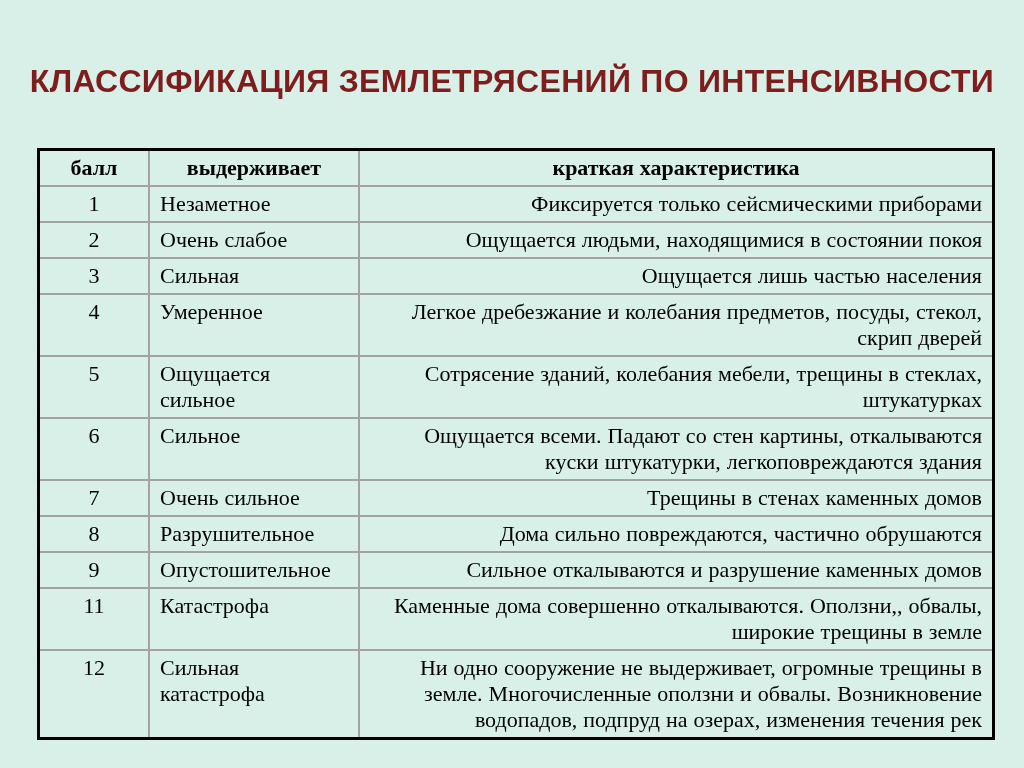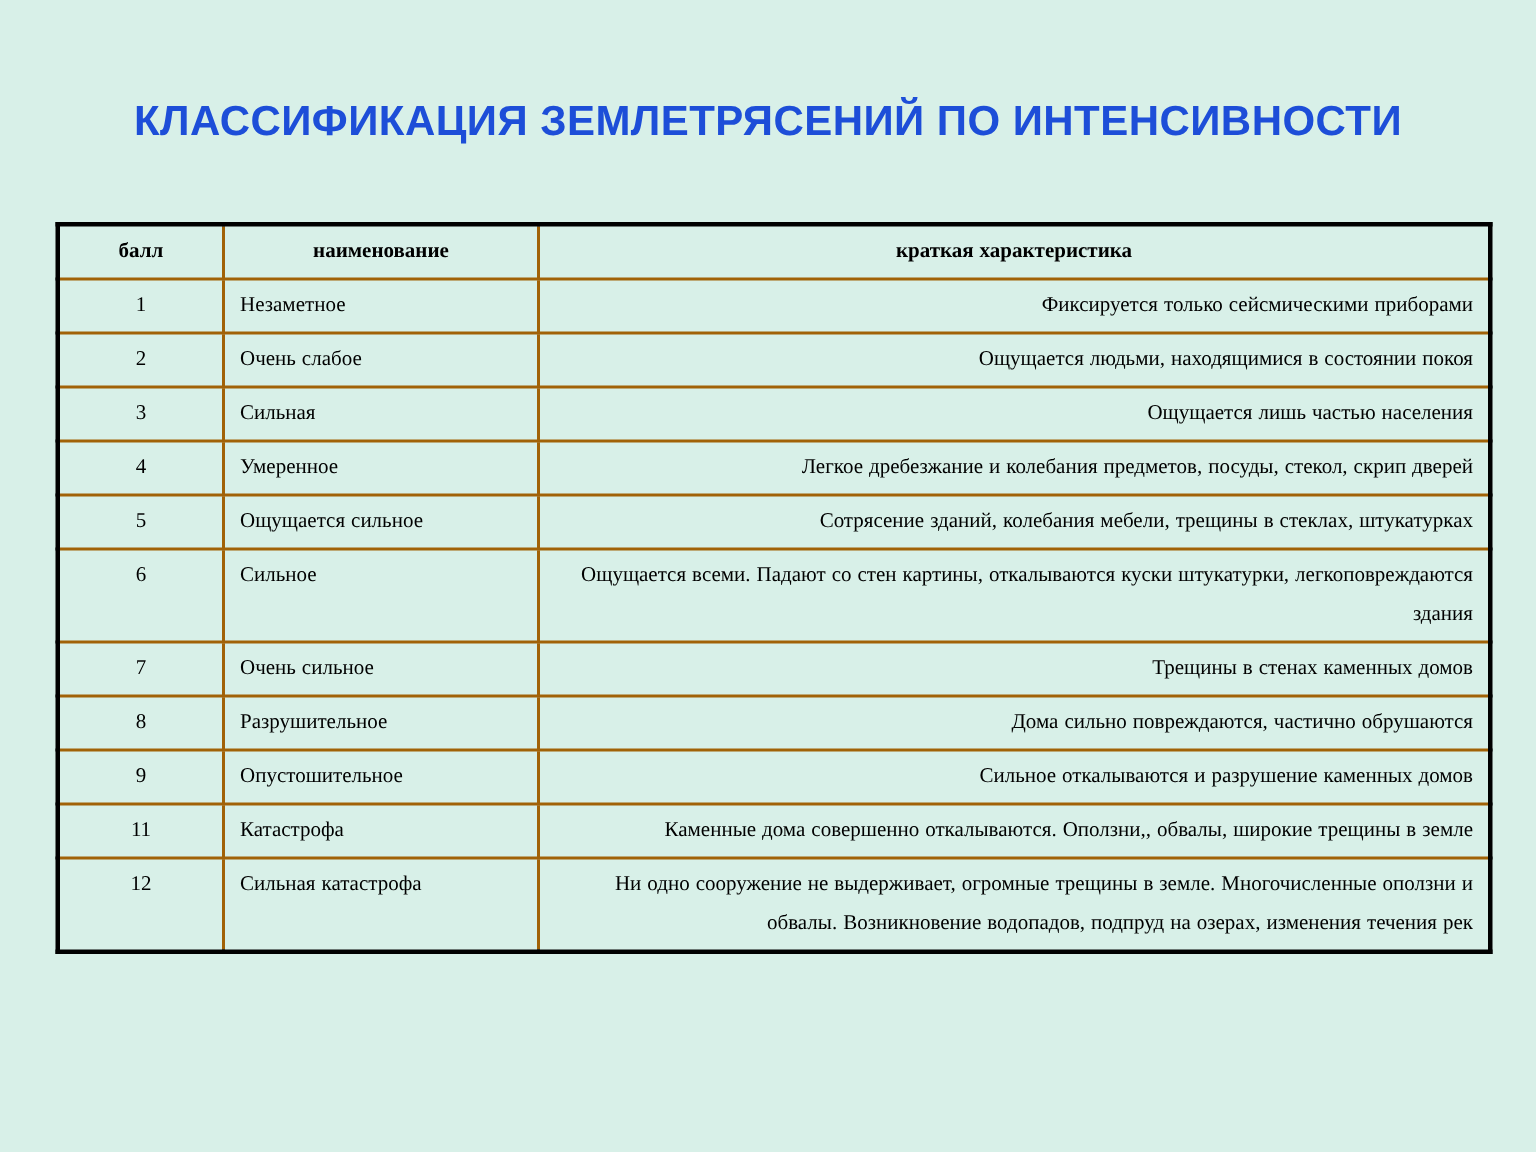--- a/index.html
+++ b/index.html
@@ -15,39 +15,39 @@
   }
   .slide {
     width: 1024px;
     height: 768px;
     box-sizing: border-box;
     padding-top: 66px;
   }
   .slide-title {
     font-family: "Liberation Sans", sans-serif;
     font-weight: bold;
-    font-size: 28px;
+    font-size: 32px;
     line-height: 30px;
     letter-spacing: 0.3px;
     text-align: center;
     margin: 0;
-    color: #1d4ed8;
+    color: #7f1d1d;
   }
   table.classification-table {
     border-collapse: collapse;
     table-layout: fixed;
     width: 958px;
     margin: 52px 0 0 37px;
     border: 3px solid #000;
     background: transparent;
   }
   .classification-table th,
   .classification-table td {
-    border: 2px solid #a16207;
-    font-size: 14px;
+    border: 2px solid #a3a3a3;
+    font-size: 22px;
     line-height: 26px;
     padding: 4px 10px;
     vertical-align: top;
     word-spacing: 0.5px;
   }
   .classification-table th {
     font-weight: bold;
     text-align: center;
     padding: 4px 6px;
   }
@@ -60,21 +60,21 @@
 </head>
 <body style="background: rgb(216, 240, 232); color: rgb(0, 0, 0);">
 
 <div class="slide">
   <h1 class="slide-title"><span>КЛАССИФИКАЦИЯ ЗЕМЛЕТРЯСЕНИЙ ПО ИНТЕНСИВНОСТИ</span><br></h1>
 
   <table class="classification-table">
     <thead>
       <tr>
         <th class="col-score">балл</th>
-        <th class="col-name">наименование</th>
+        <th class="col-name">выдерживает</th>
         <th class="col-desc">краткая характеристика</th>
       </tr>
     </thead>
     <tbody id="table-body">
         <tr>
           <td class="col-score">1</td>
           <td class="col-name">Незаметное</td>
           <td class="col-desc">Фиксируется только сейсмическими приборами</td>
         </tr>
         <tr>

